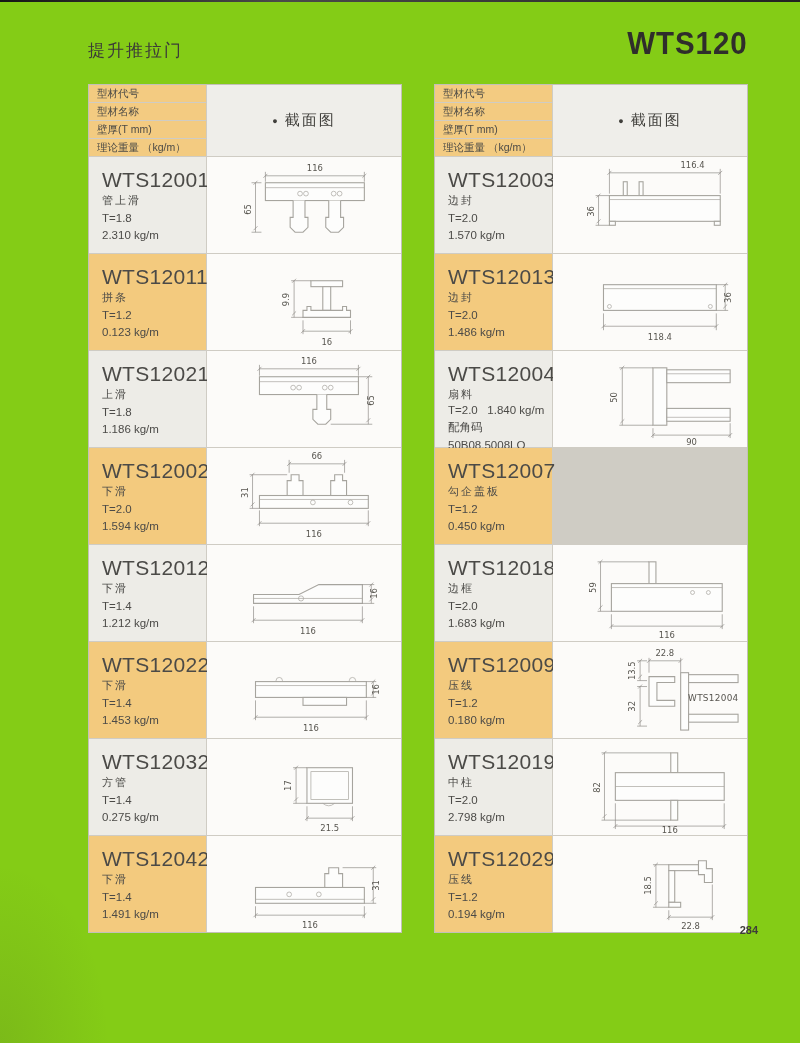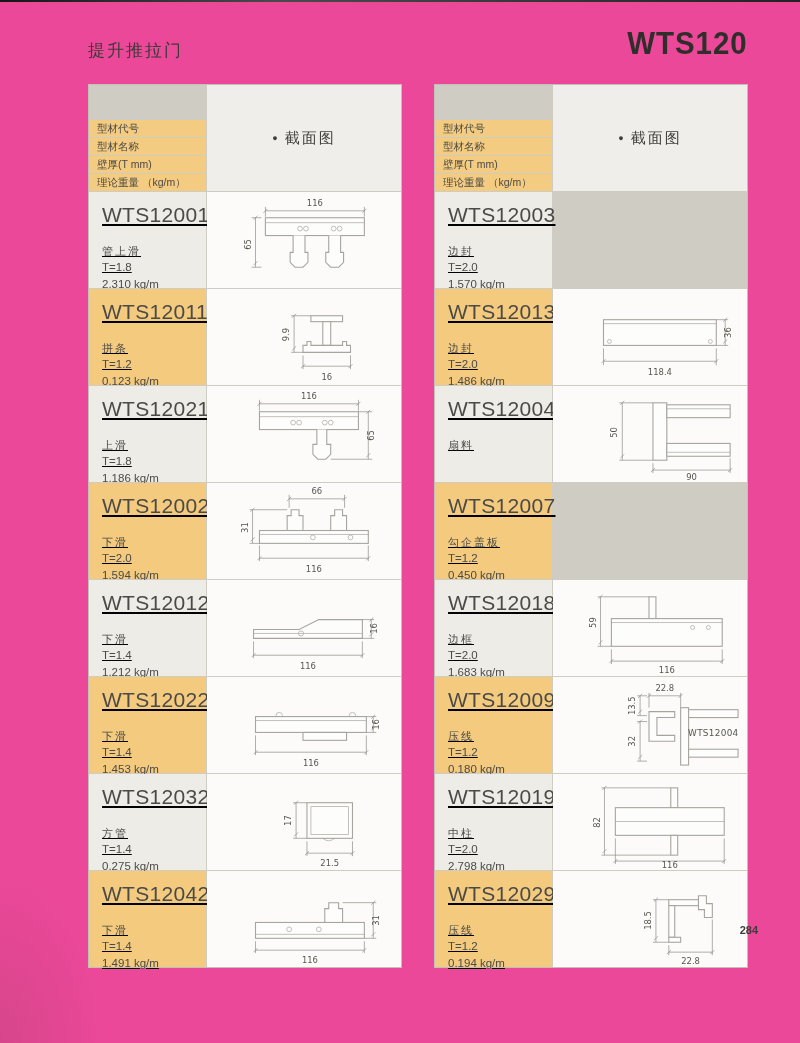--- a/index.html
+++ b/index.html
@@ -1,35 +1,35 @@
 <!DOCTYPE html>
 <html><head>
 <meta charset="utf-8">
 <style>
   html,body{margin:0;padding:0;background:#ffffff;font-family:"Liberation Sans","DejaVu Sans",sans-serif;}
-  .page{position:relative;width:800px;height:1043px;background:#ec4899;overflow:hidden;}
+  .page{position:relative;width:800px;height:1043px;background:#84cc16;overflow:hidden;}
   .scan-edge-top{position:absolute;top:0;left:0;right:0;height:2px;background:linear-gradient(90deg,#161616,#4a4a4a 35%,#222);}
   .scan-corner{position:absolute;left:0;bottom:0;width:110px;height:180px;
     background:radial-gradient(ellipse at 0% 100%, rgba(60,55,45,0.12), rgba(0,0,0,0) 70%);}
   header{display:flex;justify-content:space-between;align-items:flex-end;margin:26px 52px 22px 88px;}
   .title{font-size:17px;color:#3c3b38;letter-spacing:2px;}
   .series{font-size:31px;font-weight:bold;color:#2f2e2b;letter-spacing:1px;transform:scaleX(.95);transform-origin:right;}
   .tables{display:flex;gap:32px;margin-left:88px;}
   .ptable{width:312px;background:#cfccc4;border:1px solid #c3c0b8;display:flex;flex-direction:column;gap:1px;}
   .thead{display:flex;gap:1px;}
-  .thead-labels{width:117px;display:flex;flex-direction:column;gap:1px;margin-top:35px;}
+  .thead-labels{width:117px;display:flex;flex-direction:column;gap:1px;}
   .hcell{background:#f3cb81;height:17px;display:flex;align-items:center;padding-left:8px;font-size:10.5px;color:#4b4a46;}
   .hsection{flex:1;background:#efeeea;display:flex;align-items:center;justify-content:center;font-size:15px;color:#403f3b;letter-spacing:2px;gap:7px;}
   .bullet{font-size:9px;letter-spacing:0;}
   .prow{display:flex;gap:1px;height:96px;}
-  .lcell{width:117px;box-sizing:border-box;padding:11px 6px 9px 13px;display:flex;flex-direction:column;text-decoration:underline;}
+  .lcell{width:117px;box-sizing:border-box;padding:11px 6px 9px 13px;display:flex;flex-direction:column;}
   .alt-light{background:#edece7;}
   .alt-orange{background:#f3ca7e;}
   .code{font-size:21px;color:#4b4a47;letter-spacing:.3px;white-space:nowrap;}
-  .pname{font-size:11px;color:#4b4a47;margin-top:17px;letter-spacing:2px;}
+  .pname{font-size:11px;color:#4b4a47;margin-top:1px;letter-spacing:2px;}
   .spec{margin-top:auto;font-size:11.5px;color:#4b4a47;line-height:1.5;}
   .dcell{flex:1;background:#fcfbf9;display:flex;align-items:center;justify-content:flex-start;}
   svg text{font-family:"DejaVu Sans",sans-serif;font-size:8.5px;fill:#57554f;text-anchor:middle;}
   svg text.ref{font-size:9px;letter-spacing:.3px;}
   .d{stroke:#8f8d88;stroke-width:.7;fill:none;}
   .p{stroke:#a6a49e;stroke-width:1.1;fill:#fdfdfc;}
   .p2{stroke:#a6a49e;stroke-width:.7;fill:none;}
   .page-number{position:absolute;right:42px;top:924px;font-size:11px;font-weight:bold;color:#3e3d39;}
 </style>
 </head>
@@ -305,20 +305,38 @@
 
       <div class="prow">
         <div class="lcell alt-light">
           <div class="code">WTS12003</div>
           <div class="pname">边封</div>
           <div class="spec">
             <div>T=2.0</div>
             <div>1.570 kg/m</div>
           </div>
         </div>
+        <div class="dcell">
+          <svg width="193" height="94" viewBox="0 0 193 95">
+            <path class="d" d="M56,36 V11 M168,36 V11"></path>
+            <line class="d" x1="56" y1="15" x2="168" y2="15"></line>
+            <path class="d" d="M54,17 l4,-4 M166,17 l4,-4"></path>
+            <text x="140" y="10">116.4</text>
+            <rect class="p" x="70" y="24" width="4" height="14"></rect>
+            <rect class="p" x="86" y="24" width="4" height="14"></rect>
+            <rect class="p" x="56" y="38" width="112" height="26"></rect>
+            <line class="p2" x1="56" y1="42" x2="168" y2="42"></line>
+            <rect class="p" x="56" y="64" width="6" height="4"></rect>
+            <rect class="p" x="162" y="64" width="6" height="4"></rect>
+            <path class="d" d="M56,38 H42 M56,68 H42"></path>
+            <line class="d" x1="45" y1="38" x2="45" y2="68"></line>
+            <path class="d" d="M43,40 l4,-4 M43,66 l4,-4"></path>
+            <text transform="rotate(-90 40 54)" x="40" y="54">36</text>
+          </svg>
+        </div>
       </div>
 
       <div class="prow">
         <div class="lcell alt-orange">
           <div class="code">WTS12013</div>
           <div class="pname">边封</div>
           <div class="spec">
             <div>T=2.0</div>
             <div>1.486 kg/m</div>
           </div>
@@ -338,20 +356,24 @@
             <path class="d" d="M171,32 l4,-4 M171,54 l4,-4"></path>
             <text transform="rotate(-90 179 43)" x="179" y="43">36</text>
           </svg>
         </div>
       </div>
 
       <div class="prow">
         <div class="lcell alt-light">
           <div class="code">WTS12004</div>
           <div class="pname">扇料</div>
+          <div class="spec">
+            <div>T=2.0&nbsp;&nbsp; 1.840 kg/m</div>
+            <div>配角码50B08,5008LQ</div>
+          </div>
         </div>
         <div class="dcell">
           <svg width="193" height="94" viewBox="0 0 193 95">
             <rect class="p" x="100" y="16" width="14" height="58"></rect>
             <rect class="p" x="114" y="18" width="64" height="13"></rect>
             <rect class="p" x="114" y="57" width="64" height="13"></rect>
             <line class="p2" x1="114" y1="22" x2="178" y2="22"></line>
             <line class="p2" x1="114" y1="66" x2="178" y2="66"></line>
             <path class="d" d="M100,16 H66 M100,74 H66"></path>
             <line class="d" x1="69" y1="16" x2="69" y2="74"></line>

